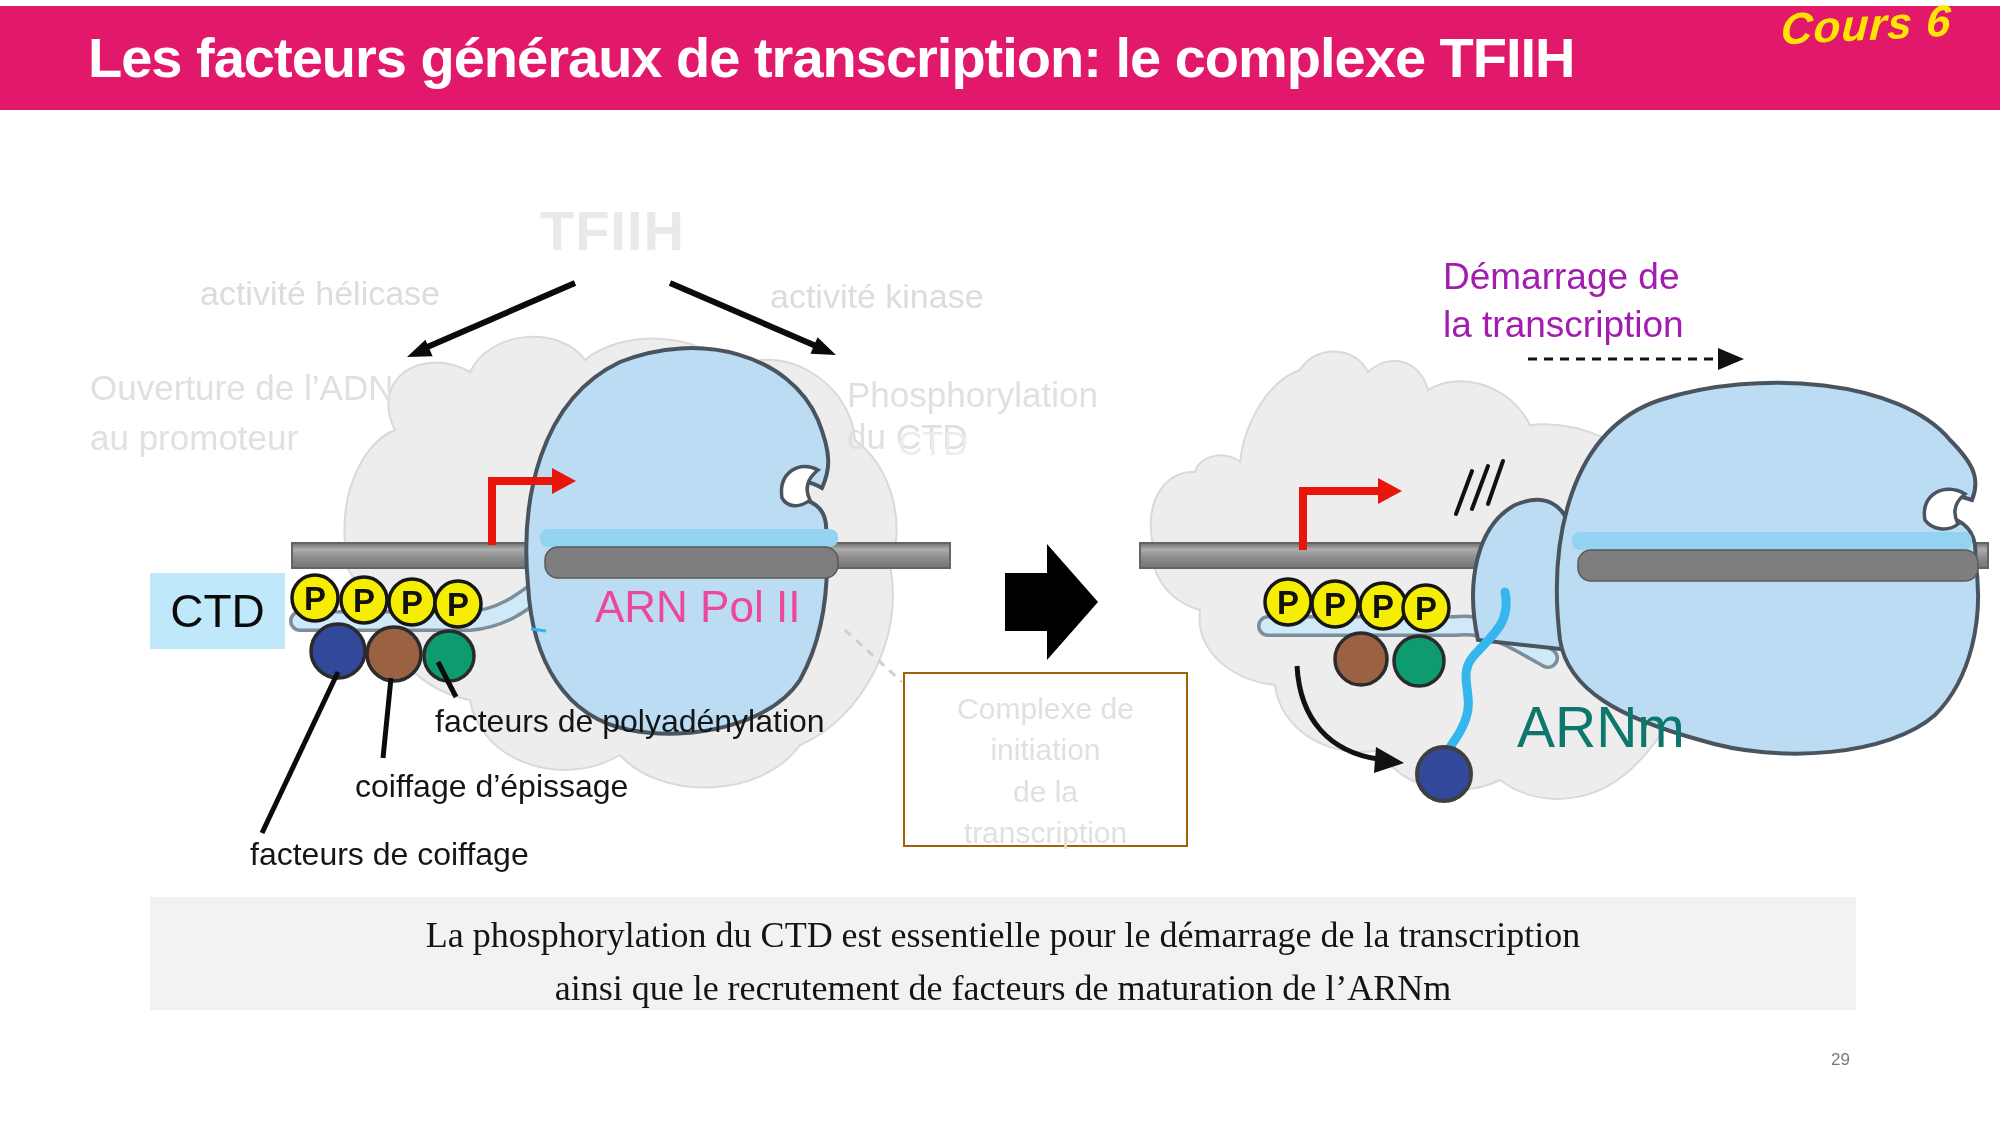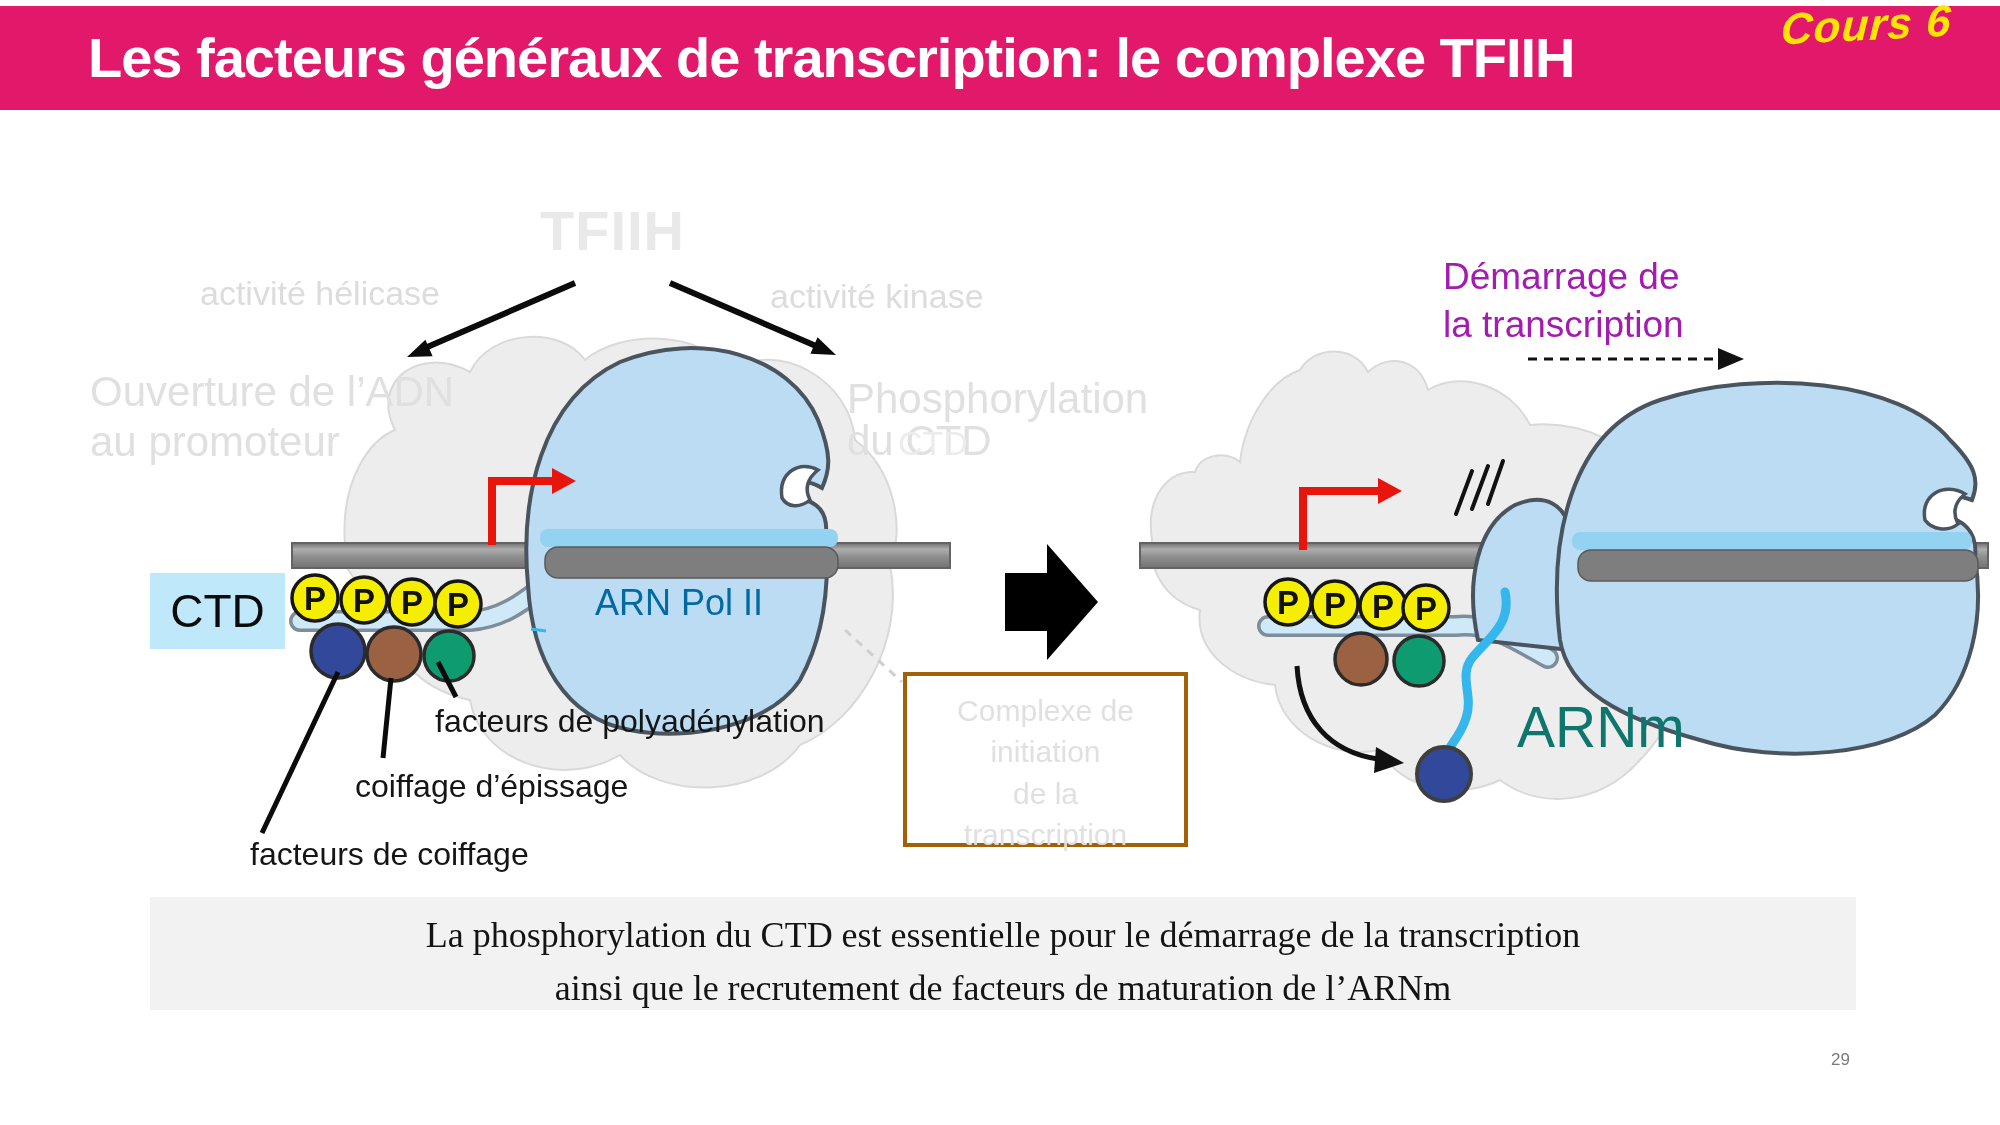--- a/index.html
+++ b/index.html
@@ -8,25 +8,25 @@
   .abs{position:absolute;}
   
   #header-bar{left:0;top:6px;width:2000px;height:104px;background:#E2196B;}
   #slide-title{left:88px;top:6px;height:132px;line-height:104px;color:#ffffff;
                font-size:56px;font-weight:bold;letter-spacing:-1px;white-space:nowrap;text-align:center;}
   #course-badge{right:48px;top:0px;color:#FFE500;font-size:44px;font-style:italic;
                 font-weight:bold;transform:rotate(-3deg) skewX(-6deg);letter-spacing:1px;}
   
   .ghost-xl{color:#E9E9E9;font-size:56px;font-weight:bold;letter-spacing:1px;}
   .ghost-md{color:#DCDCDC;font-size:34px;}
-  .ghost-ln{color:#E0E0E0;font-size:42px;}
+  .ghost-ln{color:#E0E0E0;font-size:35px;}
   .black-lbl{color:#151515;font-size:32px;white-space:nowrap;}
-  .big-lbl{color:#0369a1;font-size:36px;white-space:nowrap;}
+  .big-lbl{color:#ec4899;font-size:44px;white-space:nowrap;}
   
-  #init-box{left:903px;top:672px;width:285px;height:175px;border:4px solid #a16207;
+  #init-box{left:903px;top:672px;width:285px;height:175px;border:2px solid #a16207;
             color:#E0E0E0;font-size:30px;text-align:center;line-height:1.38;padding-top:14px;
             box-sizing:border-box;}
   
   #start-l1,#start-l2{color:#a21caf;font-size:37px;white-space:nowrap;}
   #arnm-label{color:#0f766e;font-size:57px;text-align:right;}
   
   #caption-box{left:150px;top:897px;width:1706px;height:113px;background:#F2F2F2;
                color:#141414;font-size:36px;text-align:center;}
   #caption-box div{line-height:1.48;font-family:Liberation Serif, serif;}
   #caption-box{padding-top:12px;box-sizing:border-box;}

